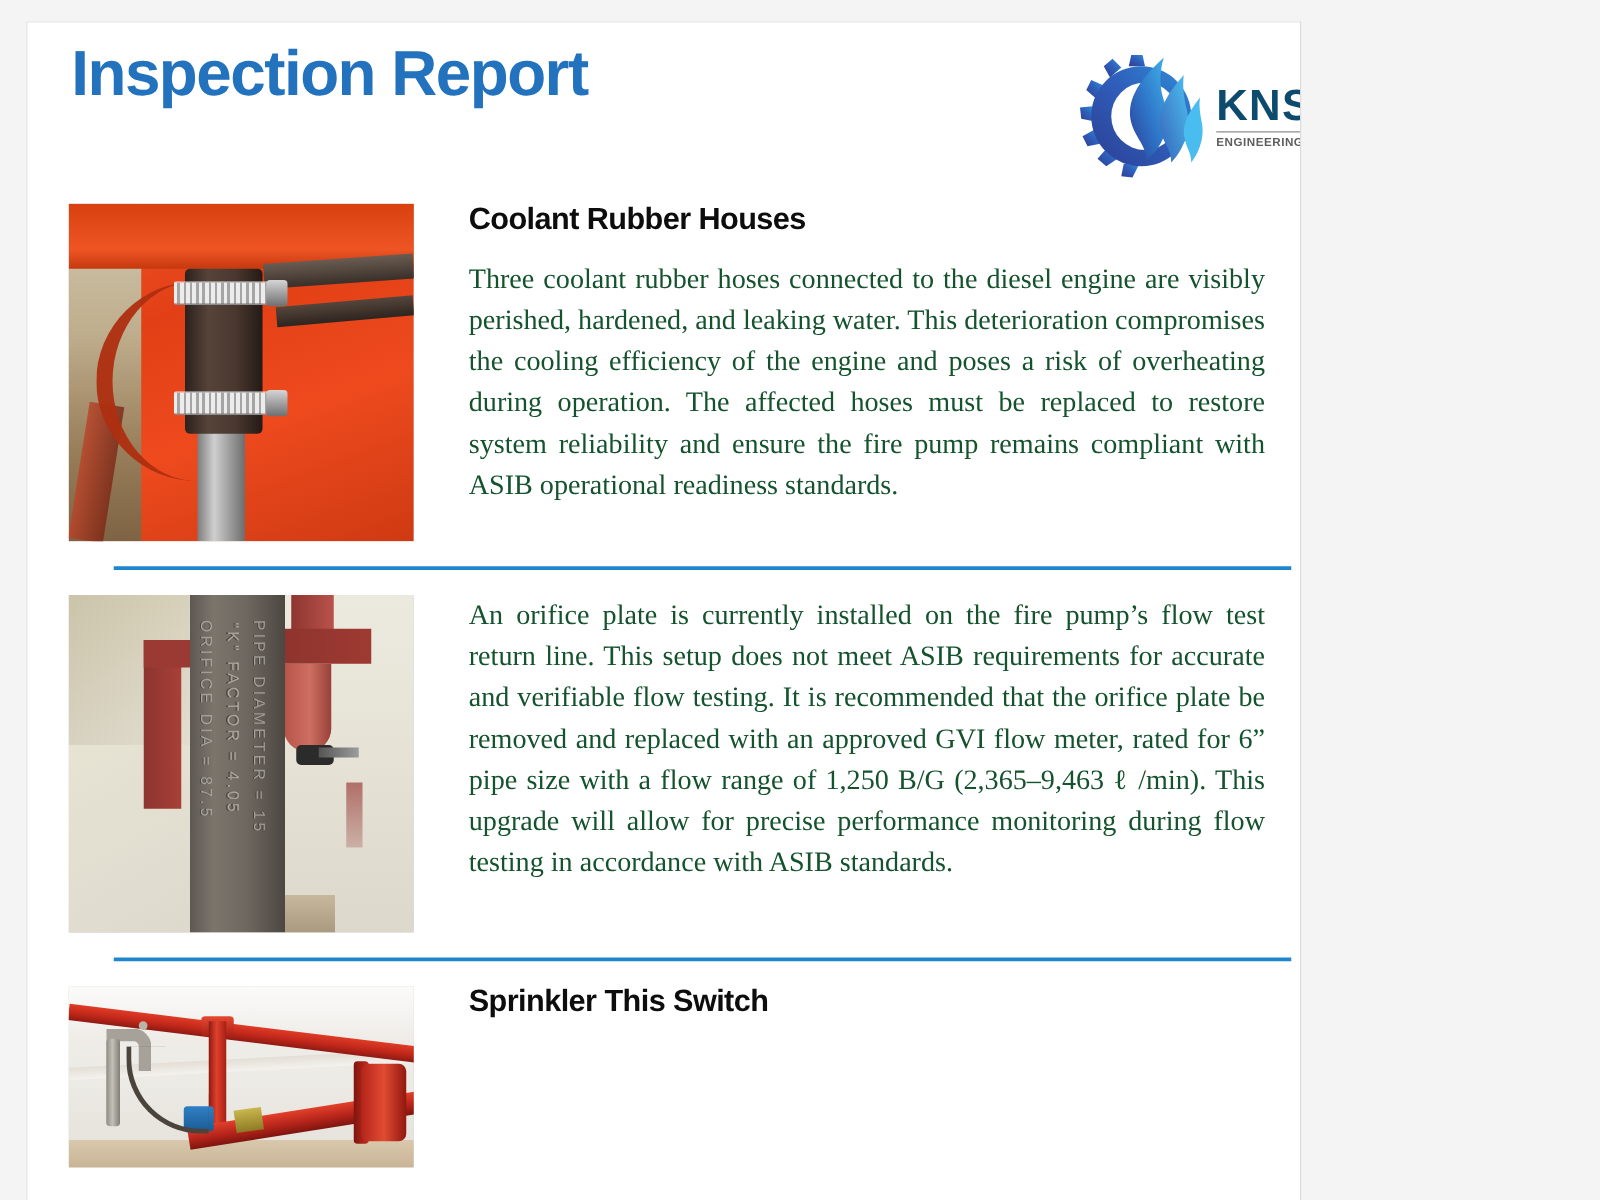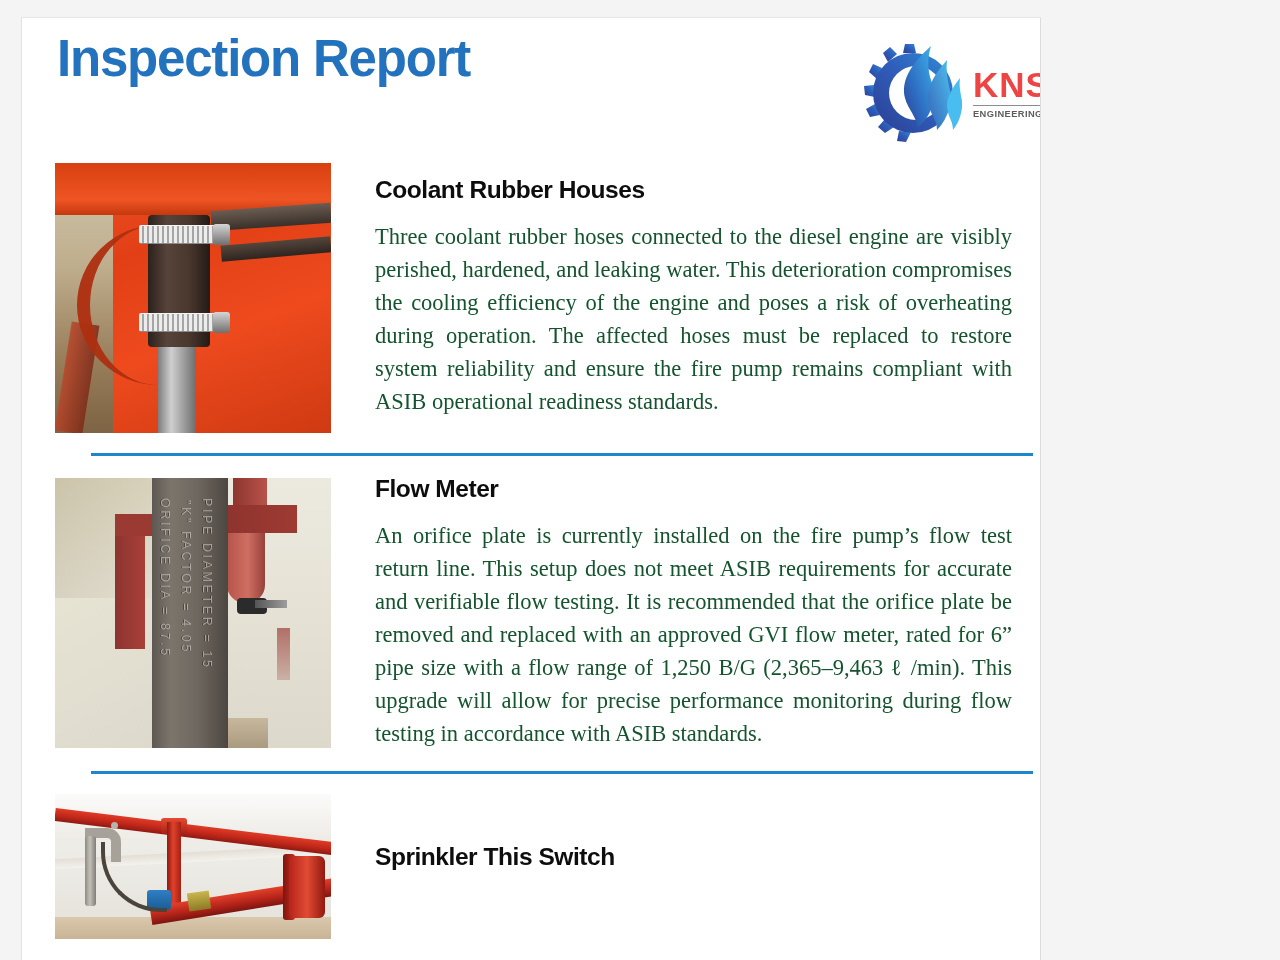--- a/index.html
+++ b/index.html
@@ -82,21 +82,21 @@
     width: 200px;
   }
   .logo-words {
     font-family: "Liberation Sans", sans-serif;
     font-size: 35px;
     font-weight: bold;
     letter-spacing: 1px;
     line-height: 1;
     white-space: nowrap;
   }
-  .logo-kns { color: #ef4444; }
+  .logo-kns { color: #0c4a6e; }
   .logo-fire { color: #2b8fd4; }
   #logo-rule {
     margin-top: 3px;
     width: 199px;
     height: 1px;
     background: #8d8d8d;
   }
   #logo-tagline {
     margin-top: 3px;
     font-family: "Liberation Sans", sans-serif;
@@ -108,21 +108,21 @@
   }
 
   
   .section {
     position: relative;
     padding: 0 0 0 0;
   }
 
   .section-inner {
     display: flex;
-    align-items: center;
+    align-items: flex-start;
   }
 
   .photo {
     flex: 0 0 auto;
     width: 276px;
     height: 270px;
     margin-left: 33px;
     position: relative;
     overflow: hidden;
     background: #cfcfcf;
@@ -467,21 +467,20 @@
         <div class="ph2-valvehandle"></div>
         <div class="ph2-strip"></div>
         <div class="ph2-floor"></div>
         <div class="ph2-plate">
           <div class="ph2-engraved" style="left:20px; top:20px;">ORIFICE DIA = 87.5</div>
           <div class="ph2-engraved" style="left:41px; top:22px;">"K" FACTOR = 4.05</div>
           <div class="ph2-engraved" style="left:62px; top:20px;">PIPE DIAMETER = 15</div>
         </div>
       </div>
       <div class="text-col">
-        <div class="section-heading">Flow Meter</div>
         <p class="section-body">An orifice plate is currently installed on the fire pump’s flow test return line. This setup does not meet ASIB requirements for accurate and verifiable flow testing. It is recommended that the orifice plate be removed and replaced with an approved GVI flow meter, rated for 6” pipe size with a flow range of 1,250 B/G (2,365–9,463 ℓ /min). This upgrade will allow for precise performance monitoring during flow testing in accordance with ASIB standards.</p>
       </div>
     </div>
   </div>
 
   <div class="divider"></div>
 
   <div class="section">
     <div class="section-inner">
       <div class="photo short">

